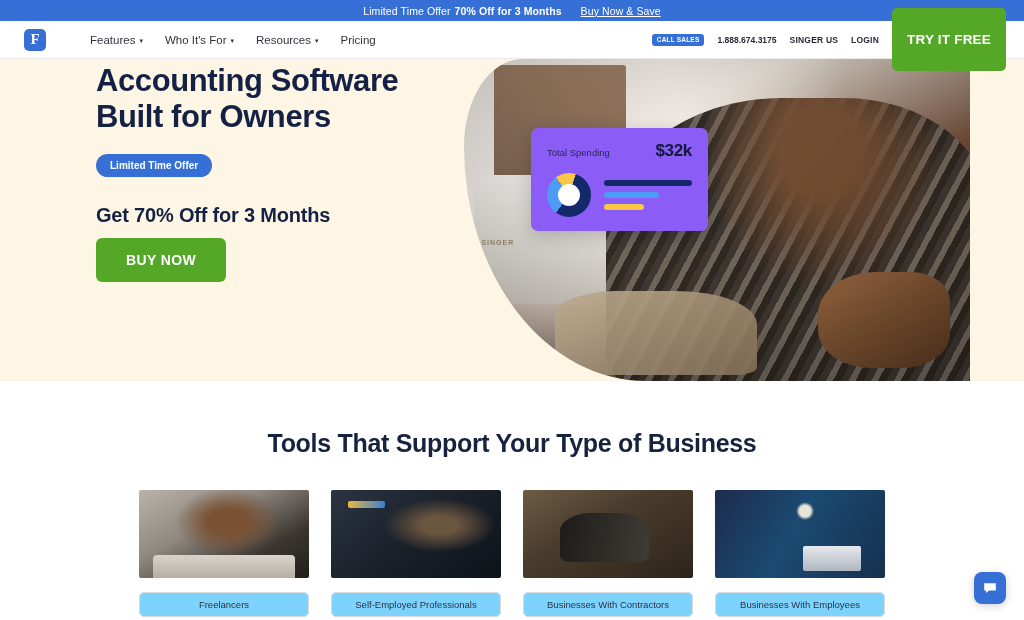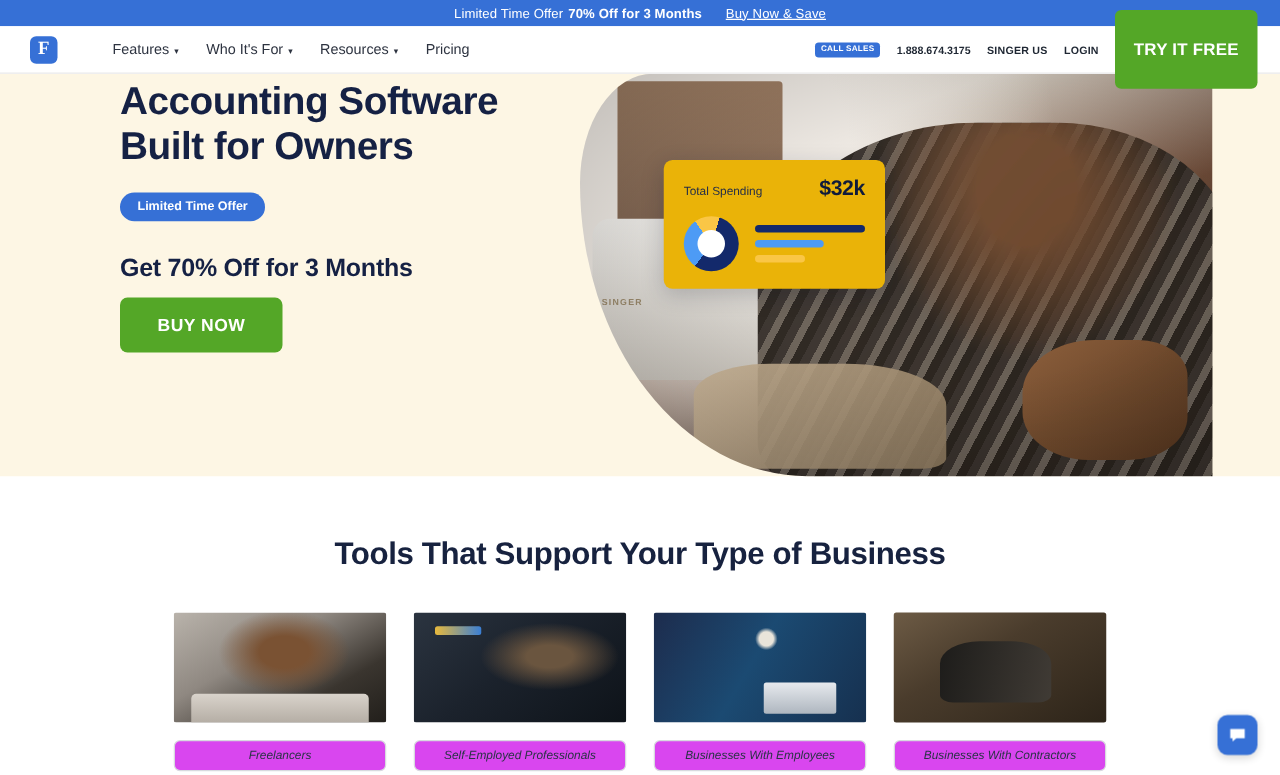--- a/index.html
+++ b/index.html
@@ -142,21 +142,21 @@
   }
   .photo-vignette {
     position: absolute; inset: 0;
     background: radial-gradient(ellipse at 60% 46%, rgba(0,0,0,0) 40%, rgba(0,0,0,.22) 100%);
   }
 
   
   .spend-card {
     position: absolute; left: 531px; top: 69px;
     width: 177px; height: 103px;
-    background: #eab308; border-radius: 7px;
+    background: #8b5cf6; border-radius: 7px;
     box-shadow: 0 5px 18px rgba(20,25,40,.22);
     padding: 13px 16px 0 16px; z-index: 5;
   }
   .spend-top { display: flex; align-items: baseline; justify-content: space-between; }
   .spend-label { font-size: 9.5px; color: #1f2a4a; font-weight: 500; }
   .spend-value { font-size: 17px; font-weight: 700; color: #101b3b; letter-spacing: -.3px; }
   .spend-body { display: flex; align-items: center; gap: 13px; margin-top: 12px; }
   .donut { width: 44px; height: 44px; border-radius: 50%; position: relative; flex: 0 0 auto; }
   .donut::after {
     content: ""; position: absolute; left: 50%; top: 50%;
@@ -216,23 +216,22 @@
       linear-gradient(150deg, #6d5b45 0%, #4a3c2c 40%, #2d2419 100%);
   }
   .thumb-4::after {
     content:""; position:absolute; left:22%; top:26%; width:52%; height:56%;
     background: linear-gradient(100deg,#1d1c1a,#403b35); border-radius:36% 36% 12% 12%;
   }
   .tool-label {
     margin-top: 14px; height: 25px;
     border: 1px solid #d8dadf; border-radius: 5px;
     display: flex; align-items: center; justify-content: center;
-    font-size: 9.5px; color: #2a3346; cursor: pointer; background: #d946ef;
+    font-size: 9.5px; color: #2a3346; cursor: pointer; background: #7dd3fc;
     white-space: nowrap;
-    font-style: italic;
   }
 
   
   .chat-widget {
     position: fixed; right: 18px; bottom: 16px;
     width: 32px; height: 32px; border-radius: 8px;
     background: #3670d6; display: flex; align-items: center; justify-content: center;
     cursor: pointer; box-shadow: 0 2px 8px rgba(0,0,0,.18);
   }
 </style>
@@ -322,26 +321,26 @@
   <div class="cards-row">
     <div class="tool-card">
       <div class="tool-thumb thumb-1"></div>
       <div class="tool-label">Freelancers</div>
     </div>
     <div class="tool-card">
       <div class="tool-thumb thumb-2"></div>
       <div class="tool-label">Self-Employed Professionals</div>
     </div>
     <div class="tool-card">
+      <div class="tool-thumb thumb-4"></div>
+      <div class="tool-label">Businesses With Contractors</div>
+    </div>
+    <div class="tool-card">
       <div class="tool-thumb thumb-3"></div>
       <div class="tool-label">Businesses With Employees</div>
-    </div>
-    <div class="tool-card">
-      <div class="tool-thumb thumb-4"></div>
-      <div class="tool-label">Businesses With Contractors</div>
     </div>
   </div>
 </div>
 
 <div class="chat-widget">
   <svg width="16" height="16" viewBox="0 0 16 16">
     <path d="M2.2 3.2h11.6v7.4H7.1l-3.1 2.5v-2.5H2.2z" fill="#ffffff"></path>
   </svg>
 </div>
 

